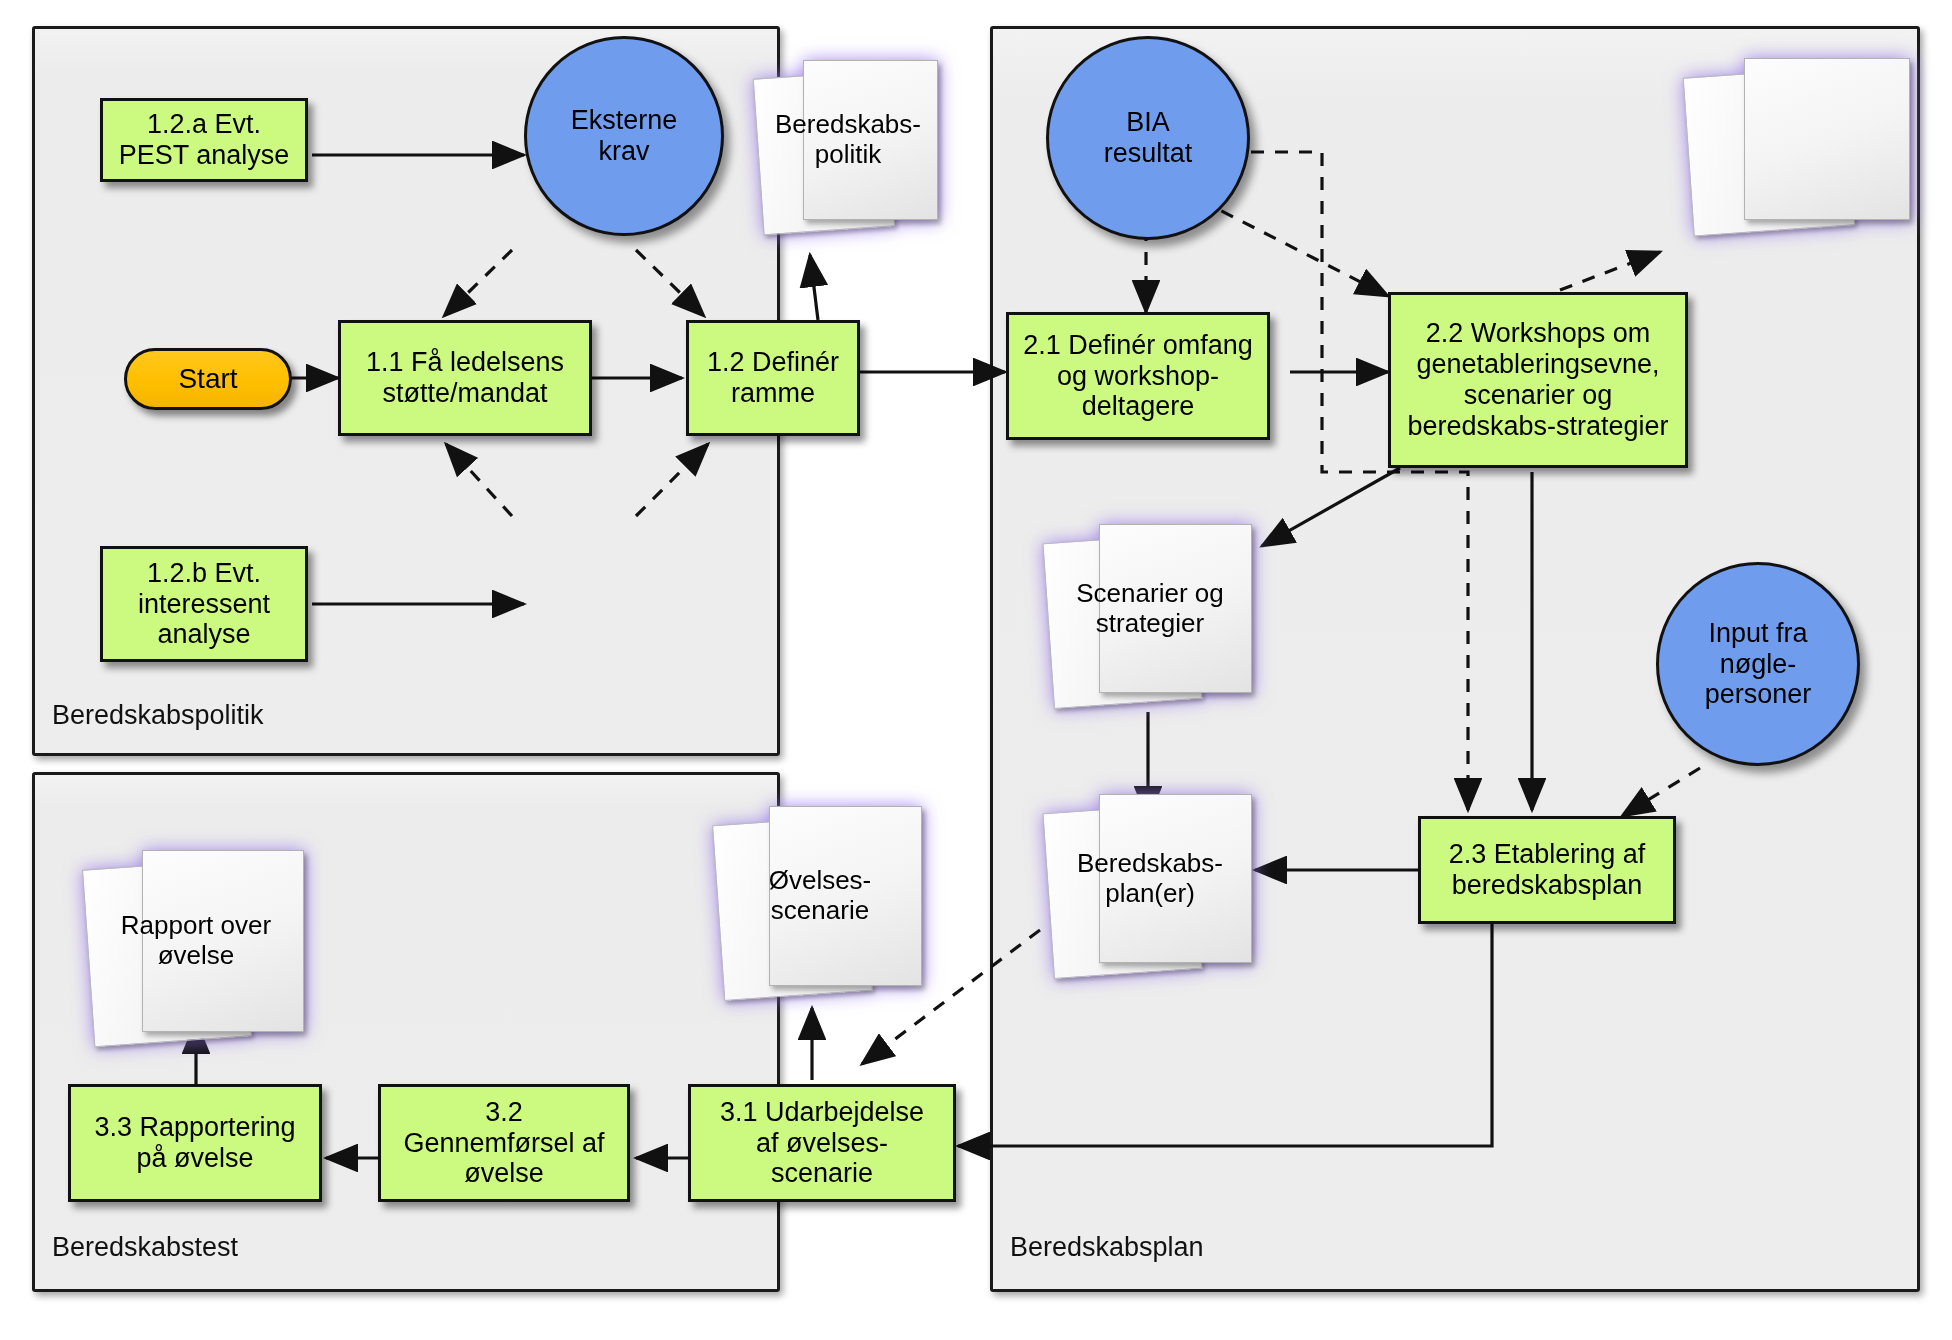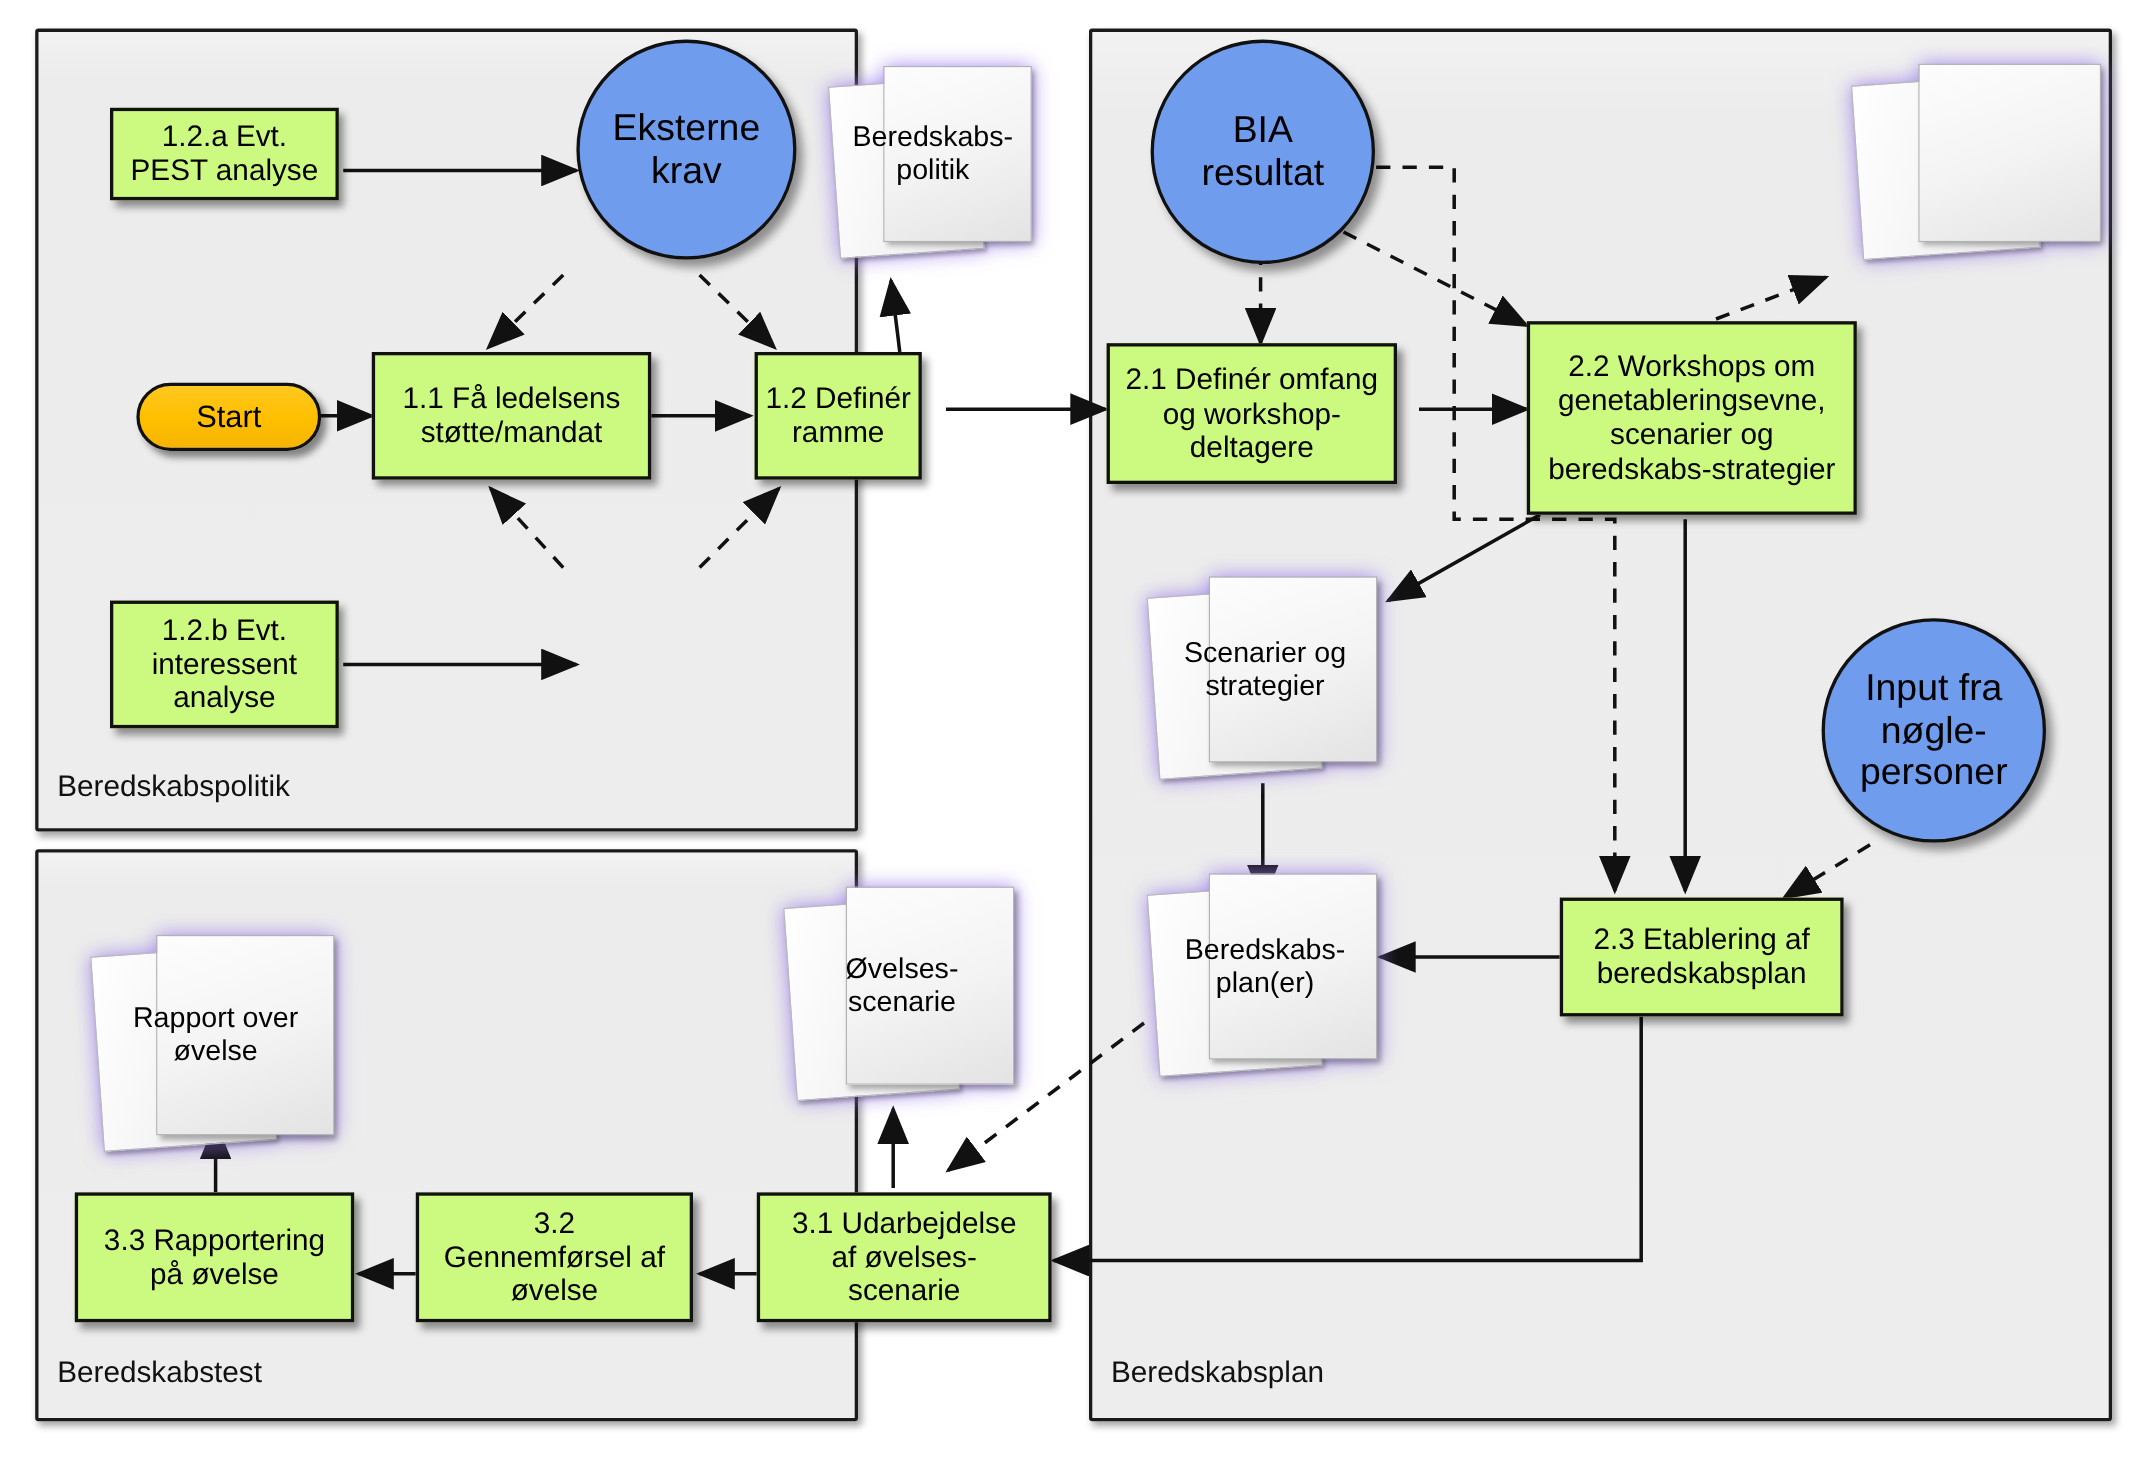--- a/index.html
+++ b/index.html
@@ -65,21 +65,21 @@
     border-radius: 40px;
     box-shadow: 5px 6px 7px rgba(0,0,0,0.45);
     font-size: 28px;
   }
   
   .circ {
     background: #6f9ced;
     border: 3px solid #111;
     border-radius: 50%;
     box-shadow: 6px 7px 9px rgba(0,0,0,0.40);
-    font-size: 34px;
+    font-size: 27px;
   }
   
   .docstack {
     position: absolute;
     filter: drop-shadow(0 0 9px rgba(150,120,235,0.85));
   }
   .docstack .back {
     position: absolute;
     left: 0;
     top: 14px;
@@ -208,21 +208,21 @@
 
   <div class="node circ" style="left:524px; top:36px; width:200px; height:200px;">Eksterne
 krav</div>
 
 
   <div class="node term" style="left:124px; top:348px; width:168px; height:62px;">Start</div>
 
   <div class="node proc" style="left:338px; top:320px; width:254px; height:116px;">1.1 Få ledelsens
 støtte/mandat</div>
 
-  <div class="node proc" style="left:686px; top:320px; width:152px; height:116px;">1.2 Definér
+  <div class="node proc" style="left:686px; top:320px; width:174px; height:116px;">1.2 Definér
 ramme</div>
 
   <div class="docstack" style="left:758px; top:60px; width:180px; height:176px;">
     <div class="back"></div>
     <div class="front"></div>
     <div class="dlabel">Beredskabs-
 politik</div>
   </div>
 
   <div class="node circ" style="left:1046px; top:36px; width:204px; height:204px;">BIA

